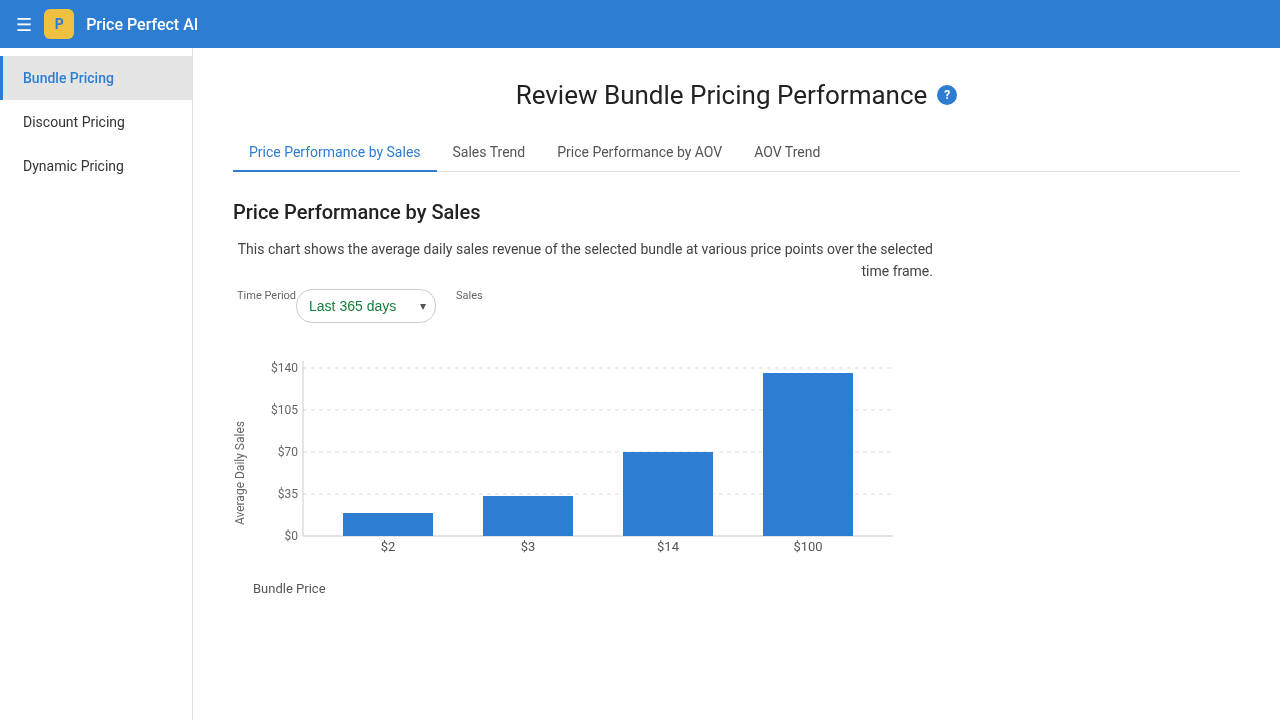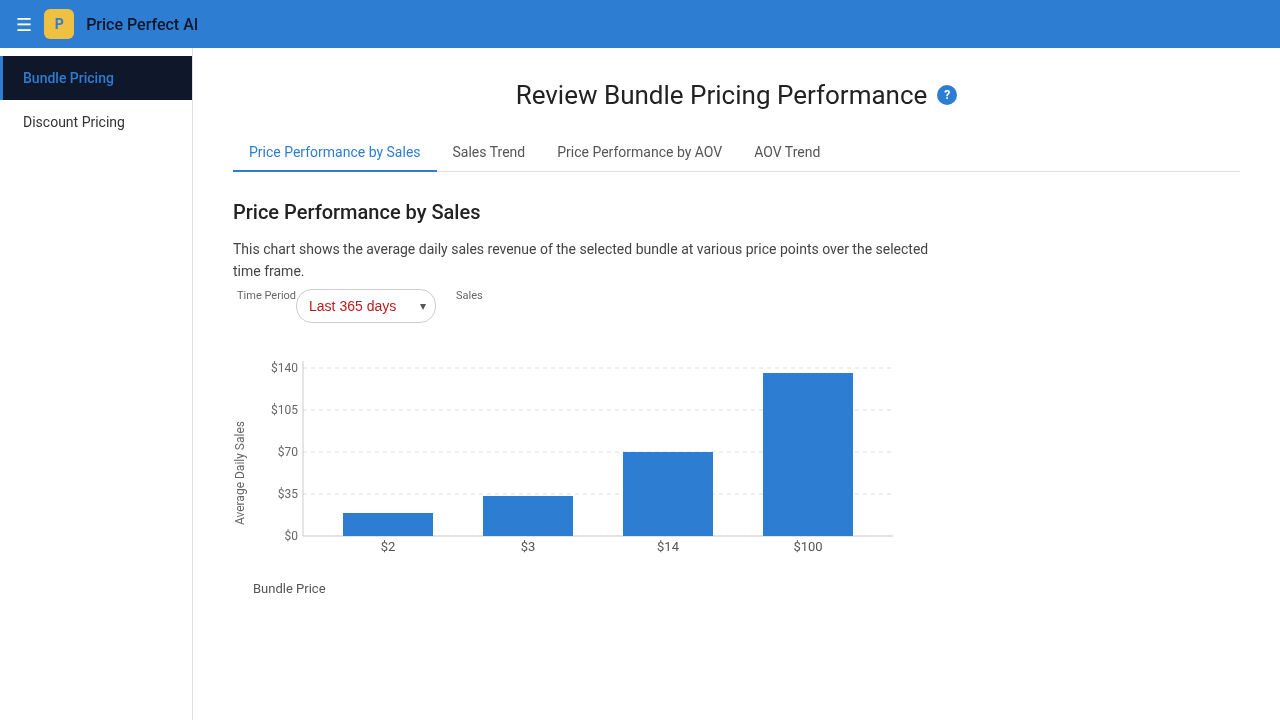--- a/index.html
+++ b/index.html
@@ -18,21 +18,21 @@
       z-index: 100;
     }
     .topbar-menu-icon { color: white; font-size: 18px; cursor: pointer; }
     .topbar-logo {
       width: 30px; height: 30px;
       background: #f0c040;
       border-radius: 6px;
       display: flex; align-items: center; justify-content: center;
       font-weight: bold; color: #2d7dd2; font-size: 14px;
     }
-    .topbar-title { color: #0f172a; font-size: 16px; font-weight: 500; }
+    .topbar-title { color: #ffffff; font-size: 16px; font-weight: 500; }
 
     
     .layout {
       display: flex;
       margin-top: 48px;
       min-height: calc(100vh - 48px);
     }
 
     
     .sidebar {
@@ -43,21 +43,21 @@
       padding-top: 8px;
     }
     .sidebar-item {
       padding: 14px 20px;
       font-size: 14px;
       color: #333;
       cursor: pointer;
       border-left: 3px solid transparent;
     }
     .sidebar-item.active {
-      background: #0f172a;
+      background: #e5e5e5;
       border-left: 3px solid #2d7dd2;
       color: #2d7dd2;
       font-weight: 500;
     }
 
     
     .main-content {
       flex: 1;
       padding: 32px 40px;
       background: white;
@@ -111,20 +111,21 @@
       font-weight: 500;
       color: #222;
       margin-bottom: 14px;
     }
     .description {
       font-size: 14px;
       color: #444;
       line-height: 1.6;
       margin-bottom: 6px;
       max-width: 700px;
+      text-align: right;
     }
     .description-italic {
       font-size: 14px;
       color: #333;
       font-style: italic;
       margin-bottom: 24px;
     }
 
     
     .filters {
@@ -153,21 +154,21 @@
       transform: translateY(-50%);
       color: #555;
       pointer-events: none;
       font-size: 12px;
     }
     .select-wrapper select {
       border: 1px solid #ccc;
       border-radius: 16px;
       padding: 8px 32px 8px 12px;
       font-size: 14px;
-      color: #b91c1c;
+      color: #15803d;
       background: white;
       appearance: none;
       cursor: pointer;
       min-width: 140px;
     }
     .chart-wrapper {
       display: flex;
       align-items: flex-start;
     }
     .y-axis-label {
@@ -202,20 +203,23 @@
 </div>
 
 <div class="layout">
 
   <nav class="sidebar">
     <div class="sidebar-item active">
       <span>Bundle Pricing</span>
     </div>
     <div class="sidebar-item">
       <span>Discount Pricing</span>
+    </div>
+    <div class="sidebar-item">
+      <span>Dynamic Pricing</span>
     </div>
   </nav>
 
   <main class="main-content">
 
     <div class="page-title-row">
       <h1 class="page-title">Review Bundle Pricing Performance</h1>
       <div class="help-icon">?</div>
     </div>
 

